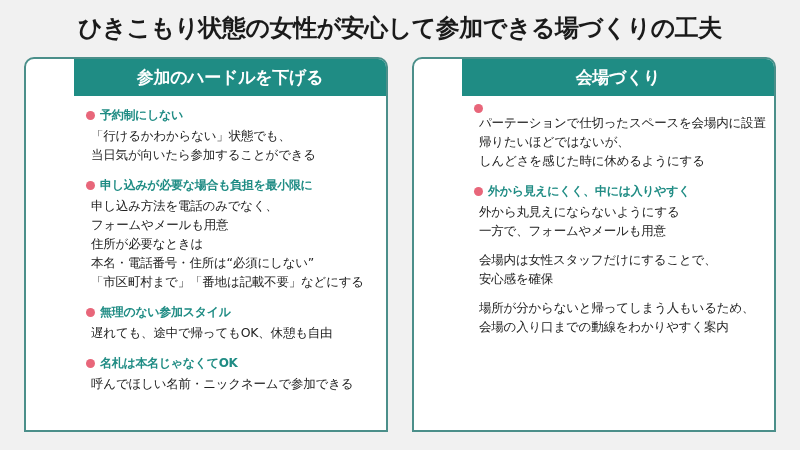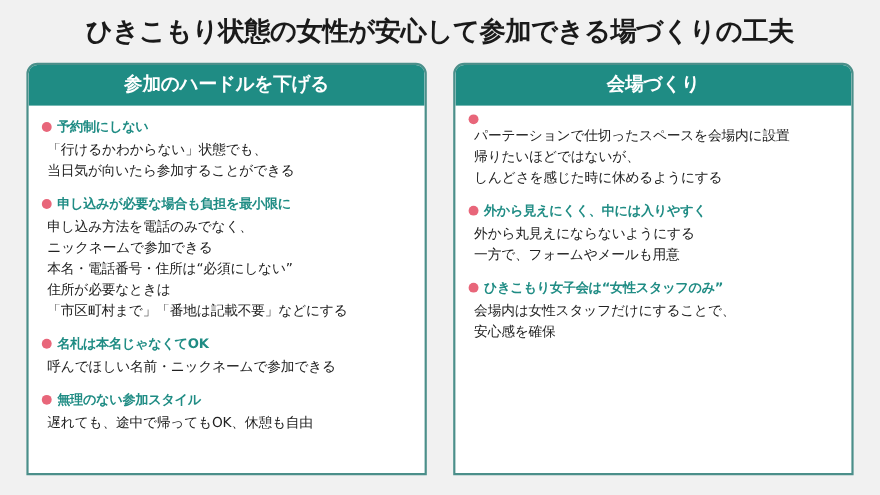--- a/index.html
+++ b/index.html
@@ -13,22 +13,22 @@
       position: absolute; left: 0; top: 12px; width: 800px;
       text-align: center; font-size: 24px; font-weight: bold;
       color: #1a1a1a; letter-spacing: -0.5px;
     }
     .panel {
       position: absolute; top: 57px; width: 364px; height: 375px;
       background: #ffffff; border: 2px solid #4b8f8a;
       border-radius: 10px 10px 0 0; box-sizing: border-box;
       overflow: hidden;
     }
-    .panel.left { left: 24px; }
-    .panel.right { left: 412px; }
+    .panel.left { left: 24px; padding-left: 48px; }
+    .panel.right { left: 412px; padding-left: 48px; }
     .panel-header {
       height: 37px; background: #1f8c84; color: #ffffff;
       font-size: 17px; font-weight: bold; text-align: center;
       line-height: 37px; letter-spacing: -0.3px;
     }
     .items { padding: 8px 0 0 12px; }
     .item { margin-bottom: 10px; }
     .item-heading {
       display: flex; align-items: center;
       color: #1f8c84; font-size: 12px; font-weight: bold;
@@ -62,42 +62,42 @@
         <div>当日気が向いたら参加することができる</div>
       </div>
     </div>
     <div class="item">
       <div class="item-heading">
         <span class="bullet"></span>
         <span>申し込みが必要な場合も負担を最小限に</span>
       </div>
       <div class="item-body">
         <div>申し込み方法を電話のみでなく、</div>
-        <div>ニックネームで参加できる</div>
+        <div>フォームやメールも用意</div>
+        <div>住所が必要なときは</div>
         <div>本名・電話番号・住所は“必須にしない”</div>
-        <div>住所が必要なときは</div>
         <div>「市区町村まで」「番地は記載不要」などにする</div>
+      </div>
+    </div>
+    <div class="item">
+      <div class="item-heading">
+        <span class="bullet"></span>
+        <span>無理のない参加スタイル</span>
+      </div>
+      <div class="item-body">
+        <div>遅れても、途中で帰ってもOK、休憩も自由</div>
       </div>
     </div>
     <div class="item">
       <div class="item-heading">
         <span class="bullet"></span>
         <span>名札は本名じゃなくてOK</span>
       </div>
       <div class="item-body">
         <div>呼んでほしい名前・ニックネームで参加できる</div>
-      </div>
-    </div>
-    <div class="item">
-      <div class="item-heading">
-        <span class="bullet"></span>
-        <span>無理のない参加スタイル</span>
-      </div>
-      <div class="item-body">
-        <div>遅れても、途中で帰ってもOK、休憩も自由</div>
       </div>
     </div>
   </div>
 </div>
 
 <div class="panel right">
   <div class="panel-header">会場づくり</div>
   <div class="items">
     <div class="item">
       <div class="item-heading">
@@ -113,25 +113,25 @@
       <div class="item-heading">
         <span class="bullet"></span>
         <span>外から見えにくく、中には入りやすく</span>
       </div>
       <div class="item-body">
         <div>外から丸見えにならないようにする</div>
         <div>一方で、フォームやメールも用意</div>
       </div>
     </div>
     <div class="item">
-      <div class="item-heading">
-        <span class="bullet"></span>
-        <span>ひきこもり女子会は“女性スタッフのみ”</span>
-      </div>
       <div class="item-body">
         <div>会場内は女性スタッフだけにすることで、</div>
         <div>安心感を確保</div>
       </div>
     </div>
     <div class="item">
+      <div class="item-body">
+        <div>場所が分からないと帰ってしまう人もいるため、</div>
+        <div>会場の入り口までの動線をわかりやすく案内</div>
+      </div>
     </div>
   </div>
 </div>
 
 </body></html>

